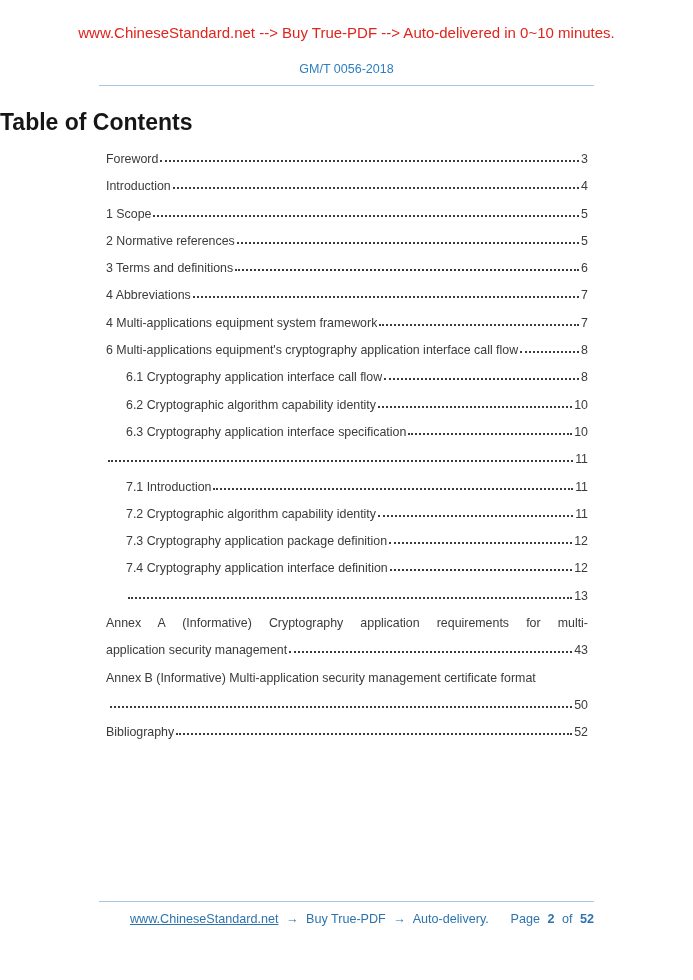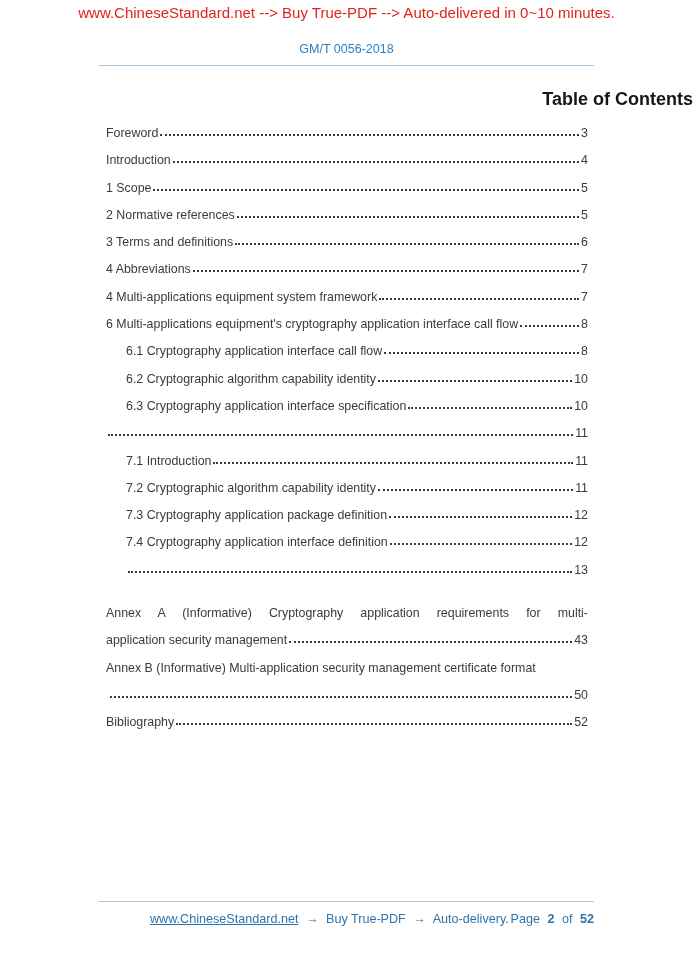--- a/index.html
+++ b/index.html
@@ -14,40 +14,40 @@
   .page {
     position: relative;
     width: 693px;
     height: 980px;
     margin: 0 auto;
     background: #ffffff;
     font-family: "Liberation Sans", sans-serif;
     overflow: hidden;
   }
   .banner {
-    padding-top: 4px;
+    padding-top: 24px;
     text-align: center;
     color: var(--banner_red);
     font-size: 15px;
   }
   .std-code {
     margin-top: 21px;
     text-align: center;
     color: var(--standard_blue);
     font-size: 12.5px;
   }
   .top-rule {
     margin: 9px 99px 0 99px;
     border-top: 1px solid var(--rule_blue);
     height: 0;
   }
   .doc-title {
     margin-top: 23px;
-    text-align: right;
-    font-size: 18px;
+    text-align: left;
+    font-size: 23px;
     font-weight: bold;
     color: #161616;
   }
   .toc {
     margin: 16px 105px 0 106px;
     color: var(--text_dark);
     font-size: 12.4px;
   }
   .toc-row {
     display: flex;
@@ -69,41 +69,40 @@
   }
   .leader.lead-indent { margin-left: 4px; }
   .toc-page { white-space: nowrap; }
   .toc-line1 {
     height: 27.3px;
     overflow: hidden;
   }
   .toc-line1.justify {
     text-align: justify;
     text-align-last: justify;
-    margin-top: 16px;
   }
   .footer {
     position: absolute;
     left: 99px;
     right: 99px;
     top: 901px;
     border-top: 1px solid var(--rule_blue);
     padding-top: 10px;
   }
   .footer-inner {
     display: flex;
     justify-content: space-between;
     align-items: baseline;
     padding-left: 31px;
     color: var(--footer_blue);
     font-size: 12.6px;
   }
   .footer-left span, .footer-right span { margin-right: 4px; }
   .footer-left span:last-child, .footer-right span:last-child { margin-right: 0; }
-  .f-link { text-decoration: underline; margin-left: 20px; }
+  .f-link { text-decoration: underline; }
   .f-bold { font-weight: bold; }
 </style>
 </head>
 <body>
 
 <div class="page">
 
   <div class="banner">www.ChineseStandard.net --&gt; Buy True-PDF --&gt; Auto-delivered in 0~10 minutes.</div>
 
   <div class="std-code">GM/T 0056-2018</div>

